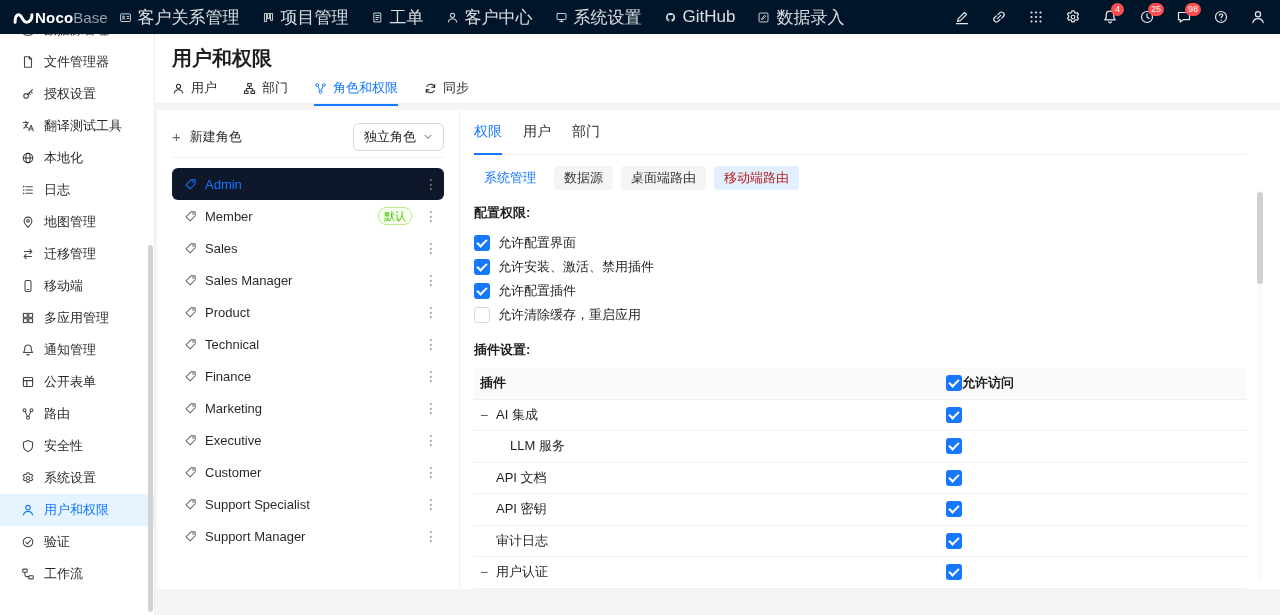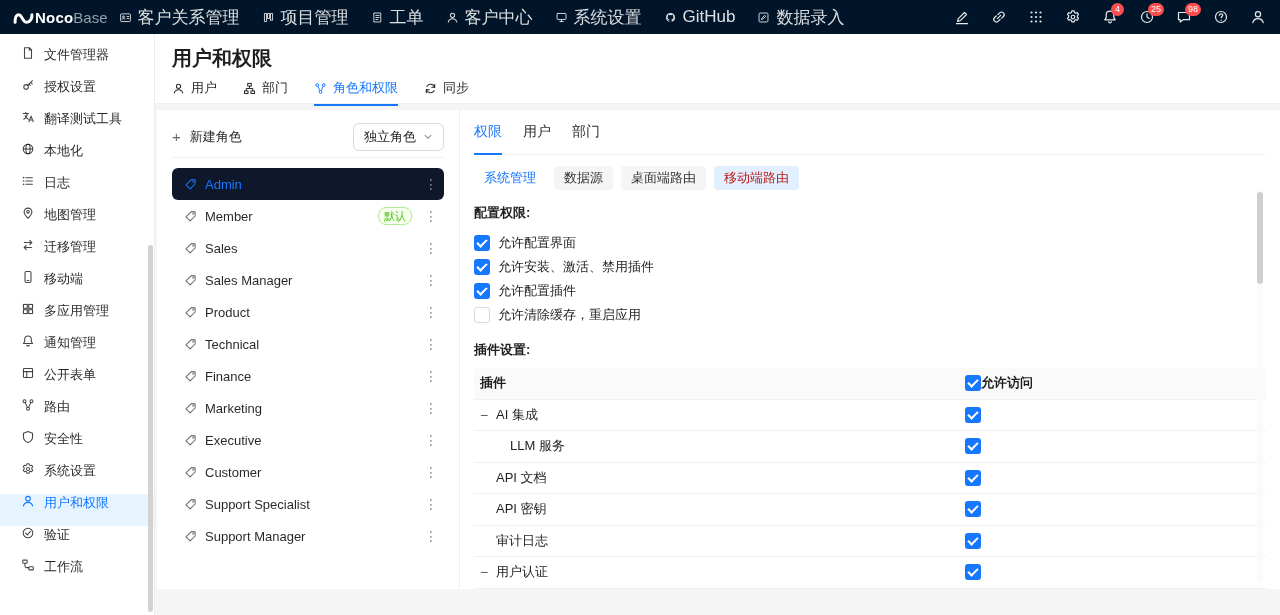--- a/index.html
+++ b/index.html
@@ -22,21 +22,21 @@
   .ta{position:relative;cursor:pointer;color:rgba(255,255,255,.9)}
   .ta svg{width:16px;height:16px}
   .badge{position:absolute;top:-6px;left:9px;background:#ff4d4f;color:#fff;border-radius:8px;
     font-size:9px;line-height:13px;min-width:13px;height:13px;padding:0 3px;text-align:center;
     font-style:normal;font-weight:400}
 
   
   .sidebar{position:absolute;left:0;top:34px;width:155px;bottom:0;background:#fff;overflow:hidden;
     border-right:1px solid #ededed}
   .side-list{margin-top:-20px}
-  .side-item{height:32px;display:flex;gap:9px;padding:0 6px 0 21px;font-size:13px;
+  .side-item{height:32px;display:flex;align-items:center;gap:9px;padding:0 6px 0 21px;font-size:13px;
     color:rgba(0,0,0,.85);cursor:pointer;white-space:nowrap}
   .side-item svg{width:14px;height:14px;flex:none;color:rgba(0,0,0,.72)}
   .side-item.active{background:#e6f4ff;color:#1677ff}
   .side-item.active svg{color:#1677ff}
   .side-scroll{position:absolute;top:0;right:1px;width:5px;bottom:0}
   .side-scroll .thumb{position:absolute;top:211px;width:5px;height:367px;background:#d2d2d2;border-radius:3px}
 
   
   .page-header{position:absolute;left:155px;right:0;top:34px;height:70px;background:#fff;
     border-bottom:1px solid #f0f0f0;padding:11px 0 0 17px}
@@ -65,21 +65,21 @@
     cursor:pointer;color:rgba(0,0,0,.85)}
   .role-row svg{width:13px;height:13px;flex:none;color:rgba(0,0,0,.6)}
   .role-row .sp{flex:1}
   .role-row .more{width:22px;text-align:center;color:#8c8c8c;font-size:14px;cursor:pointer}
   .role-row.sel{background:#0f172a;color:#1677ff}
   .role-row.sel svg{color:#1677ff}
   .tag-default{background:#f6ffed;border:1px solid #b7eb8f;color:#52c41a;font-size:11px;
     line-height:16px;padding:0 5px;border-radius:8px}
 
   
-  .detail-panel{flex:1;position:relative;padding:0 14px 0 14px;overflow:hidden}
+  .detail-panel{flex:1;position:relative;padding:0 33px 0 14px;overflow:hidden}
   .dtabs{display:flex;gap:21px;height:45px;border-bottom:1px solid #f0f0f0;font-size:14px}
   .dtab{display:flex;align-items:center;position:relative;cursor:pointer;color:rgba(0,0,0,.85)}
   .dtab.active{color:#1677ff}
   .dtab.active::after{content:"";position:absolute;left:0;right:0;bottom:-1px;height:2px;background:#1677ff}
   .subtabs{display:flex;gap:8px;margin-top:11px}
   .stab{height:24px;display:flex;align-items:center;padding:0 10px;border-radius:4px;font-size:13px;
     background:#f5f5f5;color:rgba(0,0,0,.82);cursor:pointer}
   .stab.sel{background:transparent;color:#1677ff}
   .stab.hl{background:#e1efff;color:#b91c1c}
   .sec-title{font-weight:700;margin:14px 0 9px;color:rgba(0,0,0,.88)}

